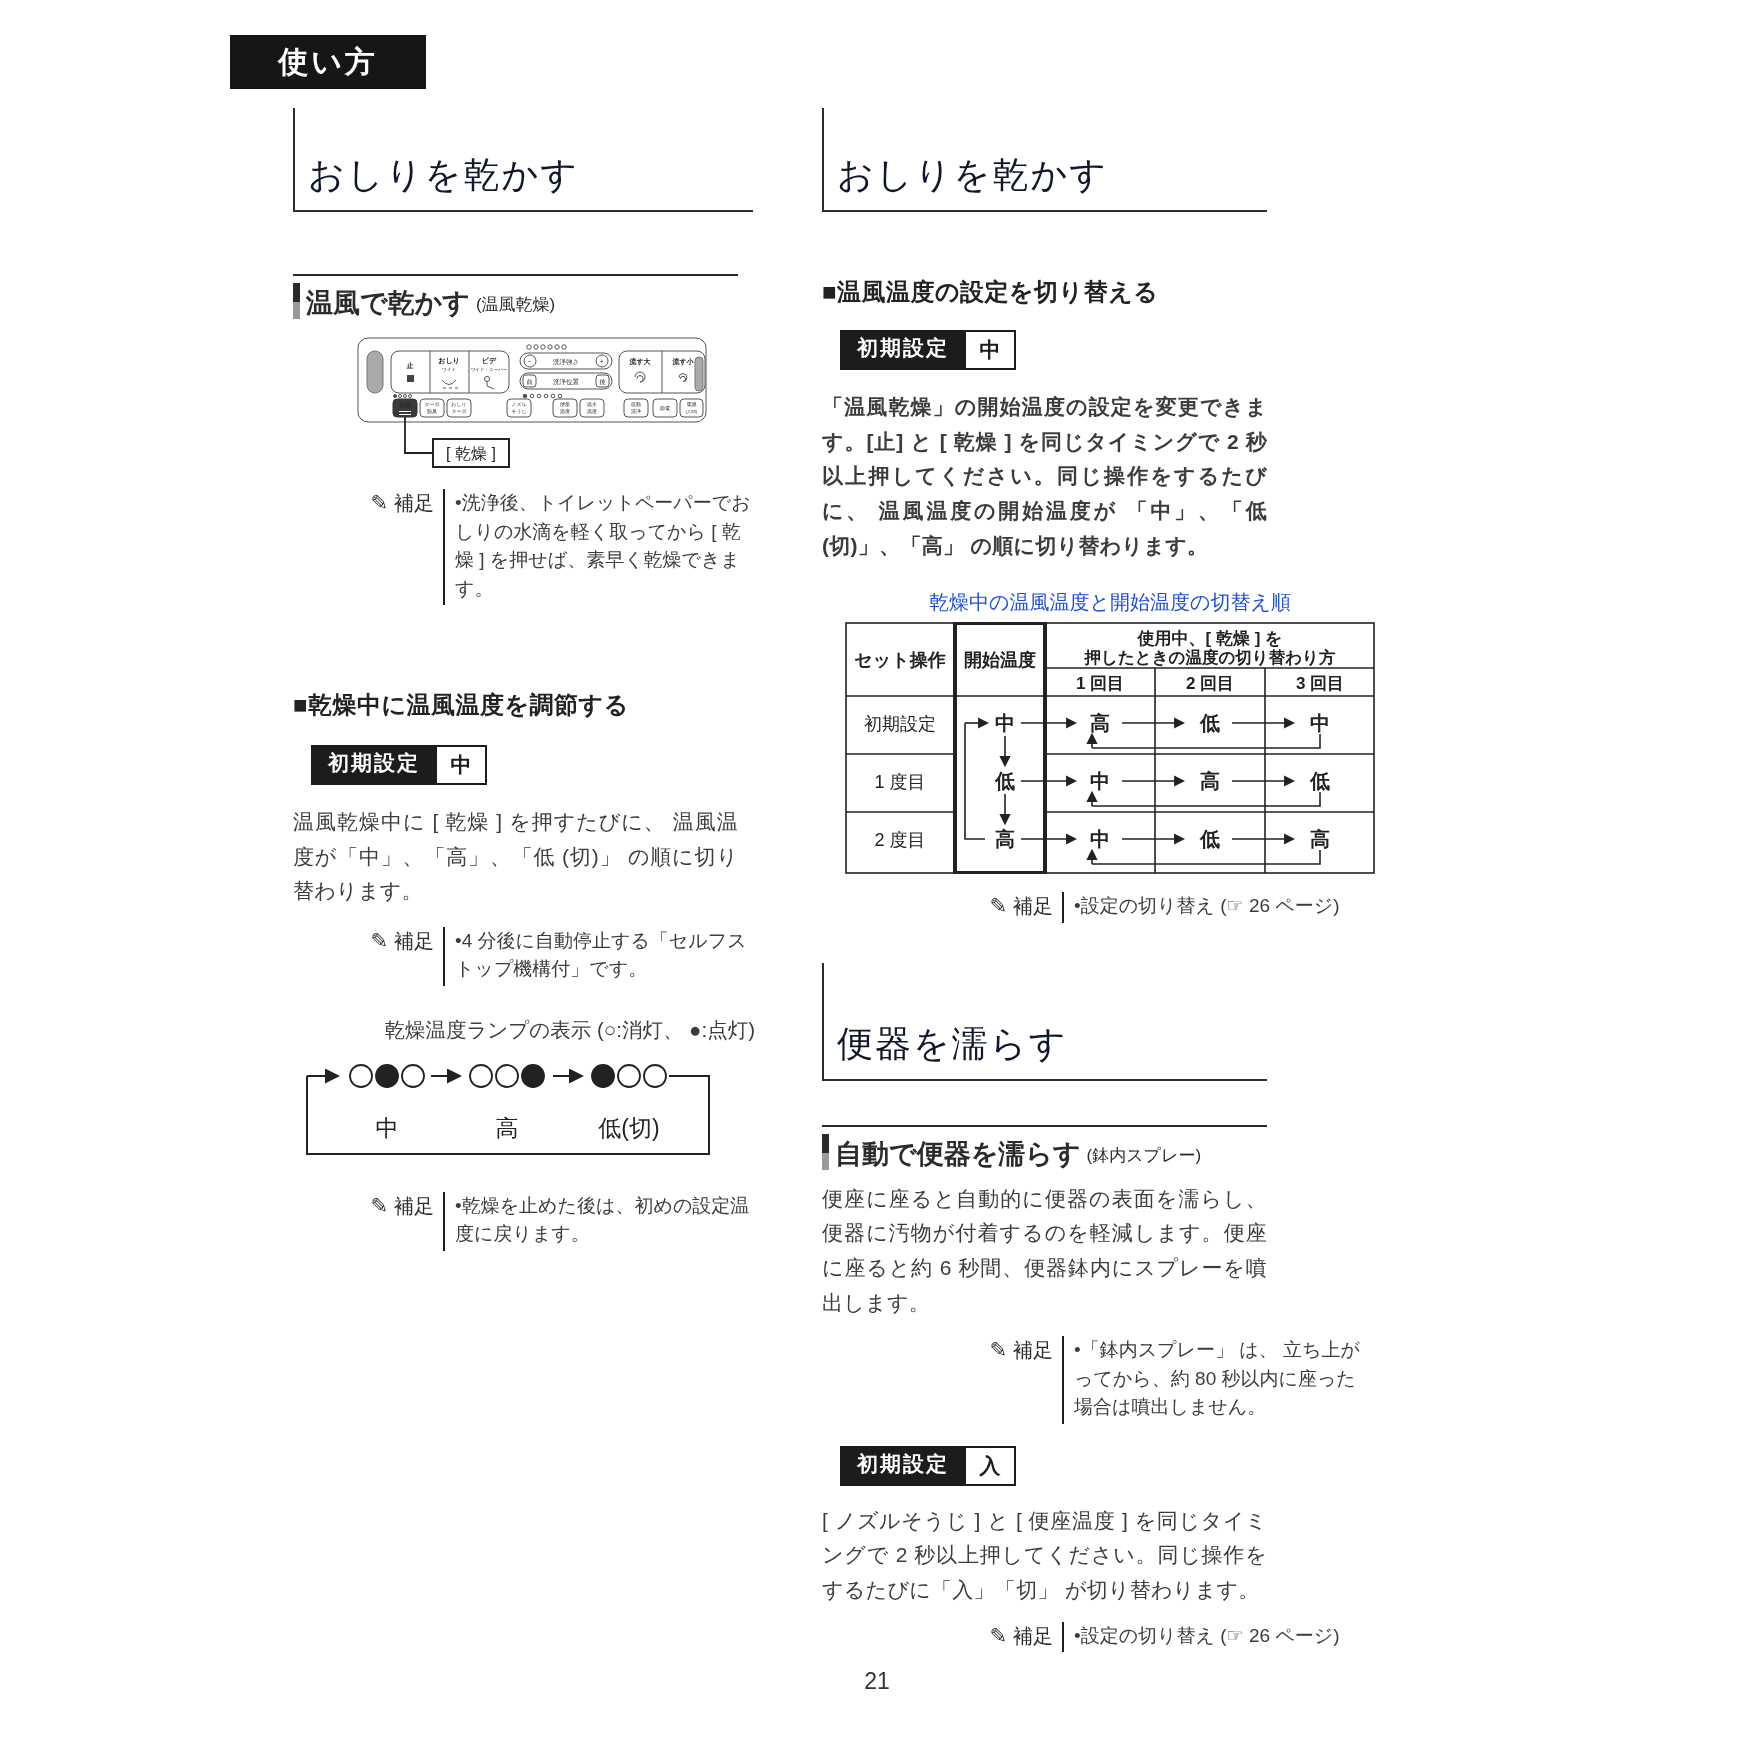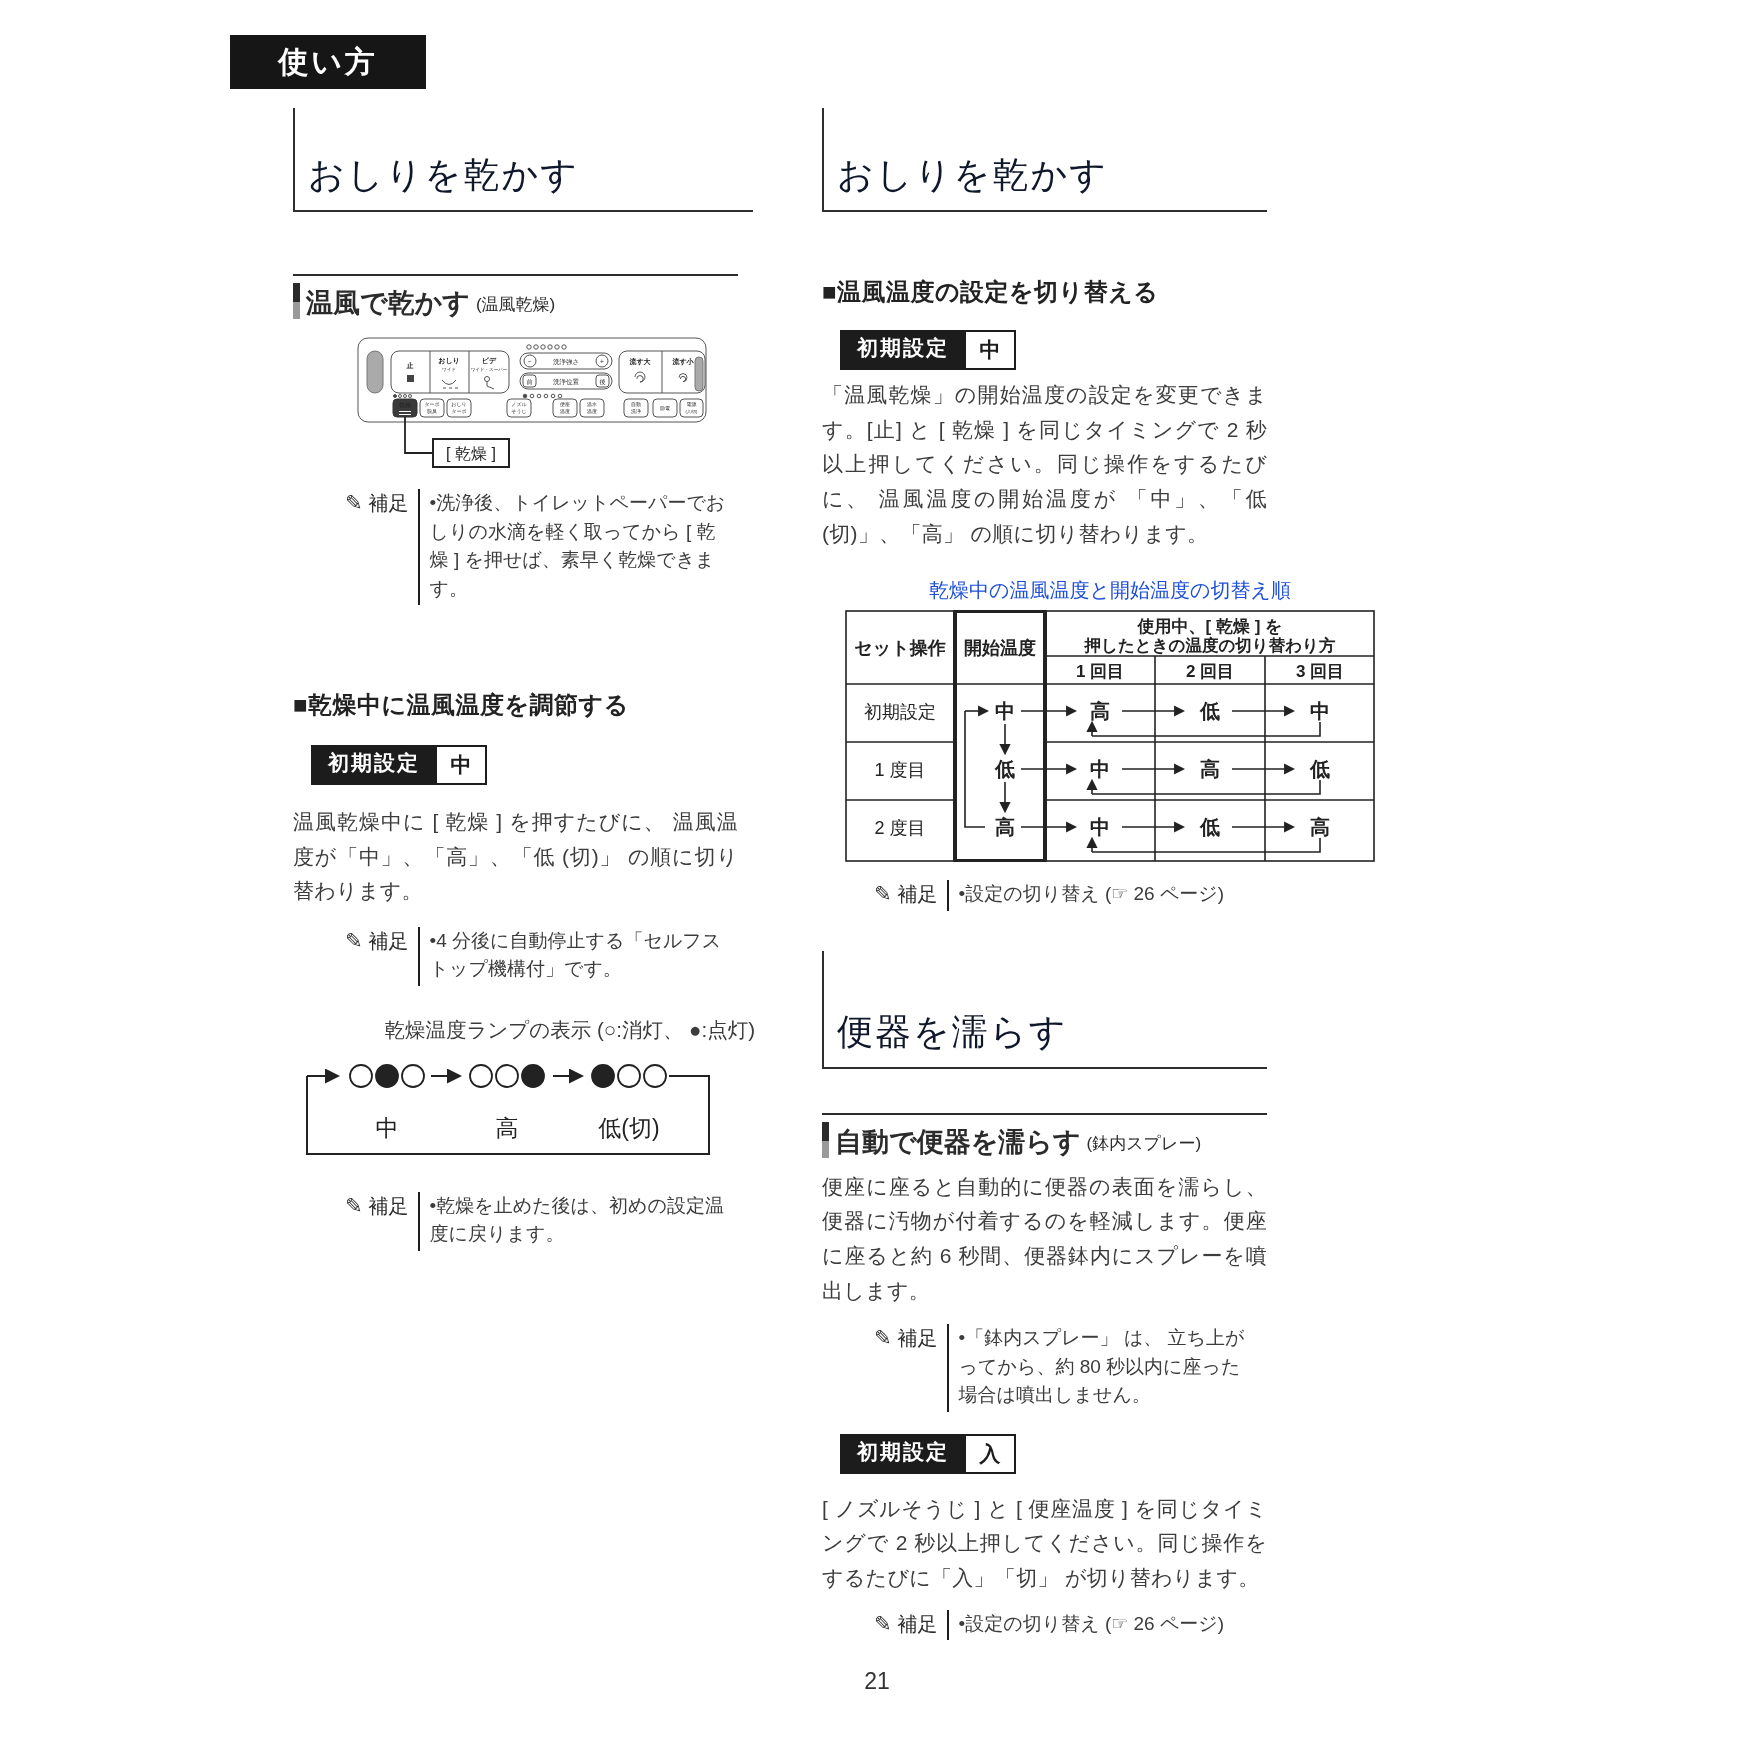--- a/index.html
+++ b/index.html
@@ -23,21 +23,21 @@
   }
   .col-left .colhead{width:460px;}
   .sechead{
     border-top:2px solid #2b2b2b;padding-top:7px;display:flex;align-items:flex-end;gap:6px;
     width:445px;
   }
   .sechead .bar{width:7px;height:36px;background:linear-gradient(#2a2a2a 0 52%,#9a9a9a 52% 100%);flex:none;}
   .sechead .st{font-size:27px;font-weight:600;color:#2b2b2b;line-height:1.1;}
   .sechead .ss{font-size:17px;color:#2b2b2b;padding-bottom:3px;}
   .para{font-size:21px;line-height:1.65;color:#3c3c3c;width:445px;letter-spacing:.3px;text-align:justify;}
-  .note{display:flex;gap:9px;margin-left:52px;}
+  .note{display:flex;gap:9px;margin-left:52px;justify-content:flex-end;}
   .note .nh{white-space:nowrap;font-size:20px;color:#2e2e2e;padding-top:1px;}
   .note .pencil{margin-right:6px;font-size:21px;}
   .note .nb{border-left:2.5px solid #1e1e1e;padding-left:10px;font-size:19px;line-height:1.5;color:#3c3c3c;width:300px;}
   .note .nb div{margin-bottom:2px;}
   .bhead{font-size:24px;font-weight:600;color:#222;letter-spacing:.5px;}
   .badge{display:flex;margin-left:18px;align-items:stretch;width:max-content;}
   .badge .bk{background:#1c1c1c;color:#fff;font-size:21px;font-weight:bold;padding:4px 17px;letter-spacing:2px;}
   .badge .bv{border:2.5px solid #1c1c1c;border-left:none;background:#fff;color:#1c1c1c;
     font-size:21px;font-weight:bold;min-width:48px;text-align:center;padding:4px 0;}
   .lampcap{font-size:20.5px;color:#3c3c3c;margin-left:2px;text-align:right;}
@@ -237,21 +237,21 @@
     <span>おしりを乾かす</span>
   </div>
 
   <div class="bhead" style="margin-top:64px;">■温風温度の設定を切り替える</div>
 
   <div class="badge" style="margin-top:22px;">
     <span class="bk">初期設定</span>
     <span class="bv">中</span>
   </div>
 
-  <div class="para" style="margin-top:8px;">「温風乾燥」の開始温度の設定を変更できます。[止] と [ 乾燥 ] を同じタイミングで 2 秒以上押してください。同じ操作をするたびに、 温風温度の開始温度が 「中」、「低 (切)」、「高」 の順に切り替わります。</div>
+  <div class="para" style="margin-top:20px;font-weight:bold;">「温風乾燥」の開始温度の設定を変更できます。[止] と [ 乾燥 ] を同じタイミングで 2 秒以上押してください。同じ操作をするたびに、 温風温度の開始温度が 「中」、「低 (切)」、「高」 の順に切り替わります。</div>
 
   <div class="tablecap" style="margin-top:26px;">乾燥中の温風温度と開始温度の切替え順</div>
 
   <svg width="530" height="252" viewBox="0 0 530 252" style="margin-top:6px;margin-left:23px;">
     <defs>
       <marker id="m2" viewBox="0 0 10 10" refX="8" refY="5" markerWidth="7" markerHeight="7" orient="auto-start-reverse">
         <path d="M0 0 L10 5 L0 10 z" fill="#222"></path>
       </marker>
     </defs>
     <g stroke="#222" stroke-width="1.6" fill="none">

